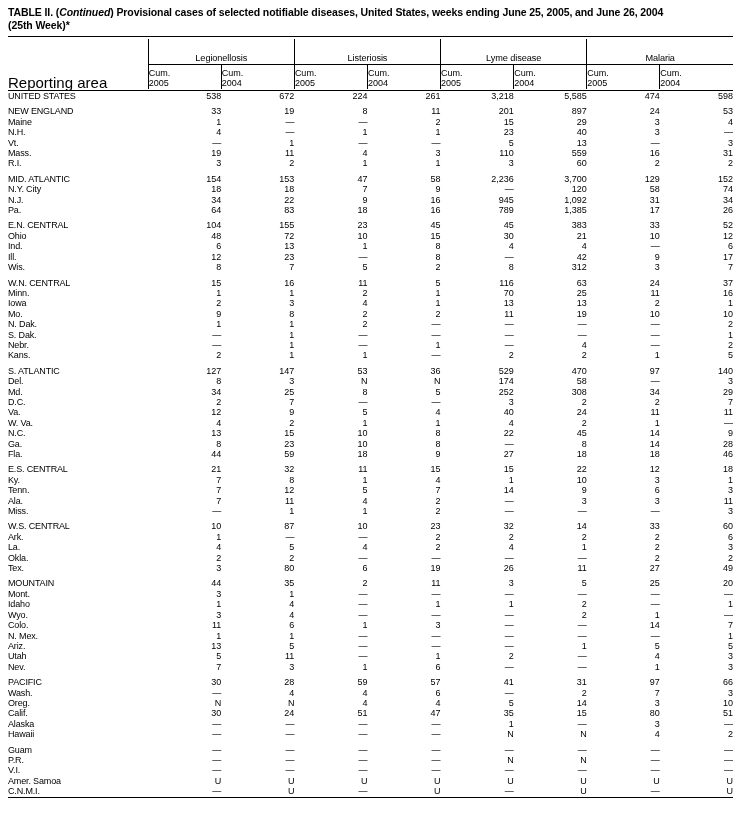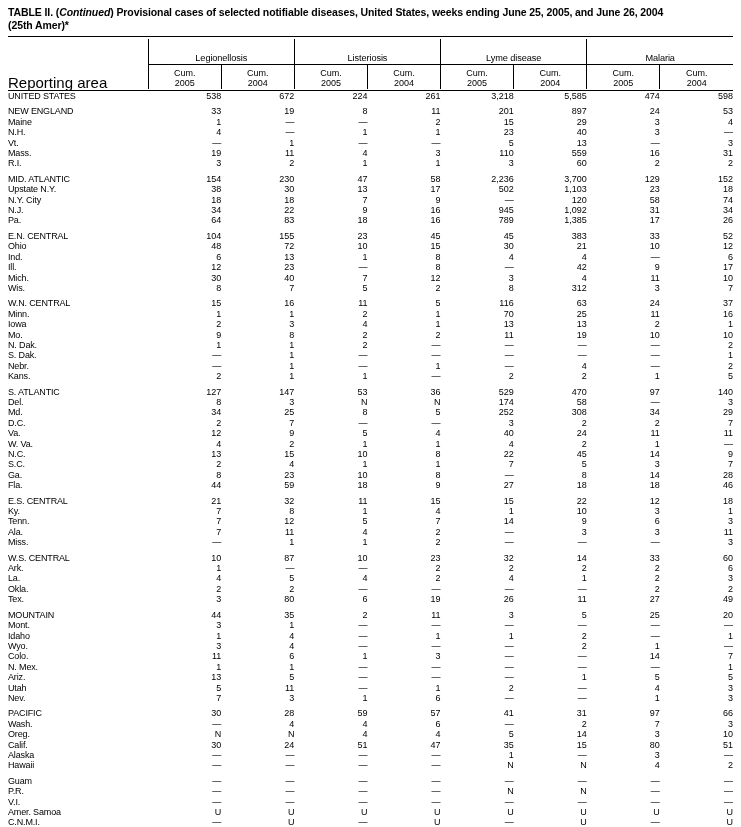--- a/index.html
+++ b/index.html
@@ -52,21 +52,20 @@
     text-align: center;
     font-size: 9.2px;
     font-weight: bold;
     height: 26px;
     border-bottom: 0.9px solid #000;
     line-height: 12px;
     letter-spacing: -0.1px;
   }
   .vline-l { border-left: 0.9px solid #000; }
   .cum-cell {
-    text-align: center;
     font-size: 9px;
     font-weight: bold;
     line-height: 10.4px;
     height: 24px;
     vertical-align: top;
     padding-top: 2px;
   }
   .cum-cell span { display: block; }
   .area-hdr {
     font-size: 15px;
@@ -95,21 +94,21 @@
 
   .bot-rule td { border-top: 1.1px solid #000; height: 2px; }
 </style>
 </head>
 <body>
 
 <div class="page">
 
   <div class="title">
     <span>TABLE II. (</span><span class="ital">Continued</span><span>) Provisional cases of selected notifiable diseases, United States, weeks ending June 25, 2005, and June 26, 2004</span><br>
-    <span>(25th Amer)*</span>
+    <span>(25th Week)*</span>
   </div>
 
   <table class="tbl">
     <colgroup>
       <col class="c-area">
         <col class="c-num">
         <col class="c-num">
         <col class="c-num">
         <col class="c-num">
       <col class="c-num">
@@ -247,38 +246,27 @@
           <td class="num">60</td>
           <td class="num">2</td>
           <td class="num">2</td>
         </tr>
         <tr class="spacer">
           <td colspan="9"></td>
         </tr>
         <tr class="datarow grouphead">
           <td class="area">MID. ATLANTIC</td>
           <td class="num">154</td>
-          <td class="num">230</td>
+          <td class="num">153</td>
           <td class="num">47</td>
           <td class="num">58</td>
           <td class="num">2,236</td>
           <td class="num">3,700</td>
           <td class="num">129</td>
           <td class="num">152</td>
-        </tr>
-        <tr class="datarow">
-          <td class="area">Upstate N.Y.</td>
-          <td class="num">38</td>
-          <td class="num">30</td>
-          <td class="num">13</td>
-          <td class="num">17</td>
-          <td class="num">502</td>
-          <td class="num">1,103</td>
-          <td class="num">23</td>
-          <td class="num">18</td>
         </tr>
         <tr class="datarow">
           <td class="area">N.Y. City</td>
           <td class="num">18</td>
           <td class="num">18</td>
           <td class="num">7</td>
           <td class="num">9</td>
           <td class="num">—</td>
           <td class="num">120</td>
           <td class="num">58</td>
@@ -347,31 +335,20 @@
           <td class="num">12</td>
           <td class="num">23</td>
           <td class="num">—</td>
           <td class="num">8</td>
           <td class="num">—</td>
           <td class="num">42</td>
           <td class="num">9</td>
           <td class="num">17</td>
         </tr>
         <tr class="datarow">
-          <td class="area">Mich.</td>
-          <td class="num">30</td>
-          <td class="num">40</td>
-          <td class="num">7</td>
-          <td class="num">12</td>
-          <td class="num">3</td>
-          <td class="num">4</td>
-          <td class="num">11</td>
-          <td class="num">10</td>
-        </tr>
-        <tr class="datarow">
           <td class="area">Wis.</td>
           <td class="num">8</td>
           <td class="num">7</td>
           <td class="num">5</td>
           <td class="num">2</td>
           <td class="num">8</td>
           <td class="num">312</td>
           <td class="num">3</td>
           <td class="num">7</td>
         </tr>
@@ -540,31 +517,20 @@
           <td class="num">13</td>
           <td class="num">15</td>
           <td class="num">10</td>
           <td class="num">8</td>
           <td class="num">22</td>
           <td class="num">45</td>
           <td class="num">14</td>
           <td class="num">9</td>
         </tr>
         <tr class="datarow">
-          <td class="area">S.C.</td>
-          <td class="num">2</td>
-          <td class="num">4</td>
-          <td class="num">1</td>
-          <td class="num">1</td>
-          <td class="num">7</td>
-          <td class="num">5</td>
-          <td class="num">3</td>
-          <td class="num">7</td>
-        </tr>
-        <tr class="datarow">
           <td class="area">Ga.</td>
           <td class="num">8</td>
           <td class="num">23</td>
           <td class="num">10</td>
           <td class="num">8</td>
           <td class="num">—</td>
           <td class="num">8</td>
           <td class="num">14</td>
           <td class="num">28</td>
         </tr>

